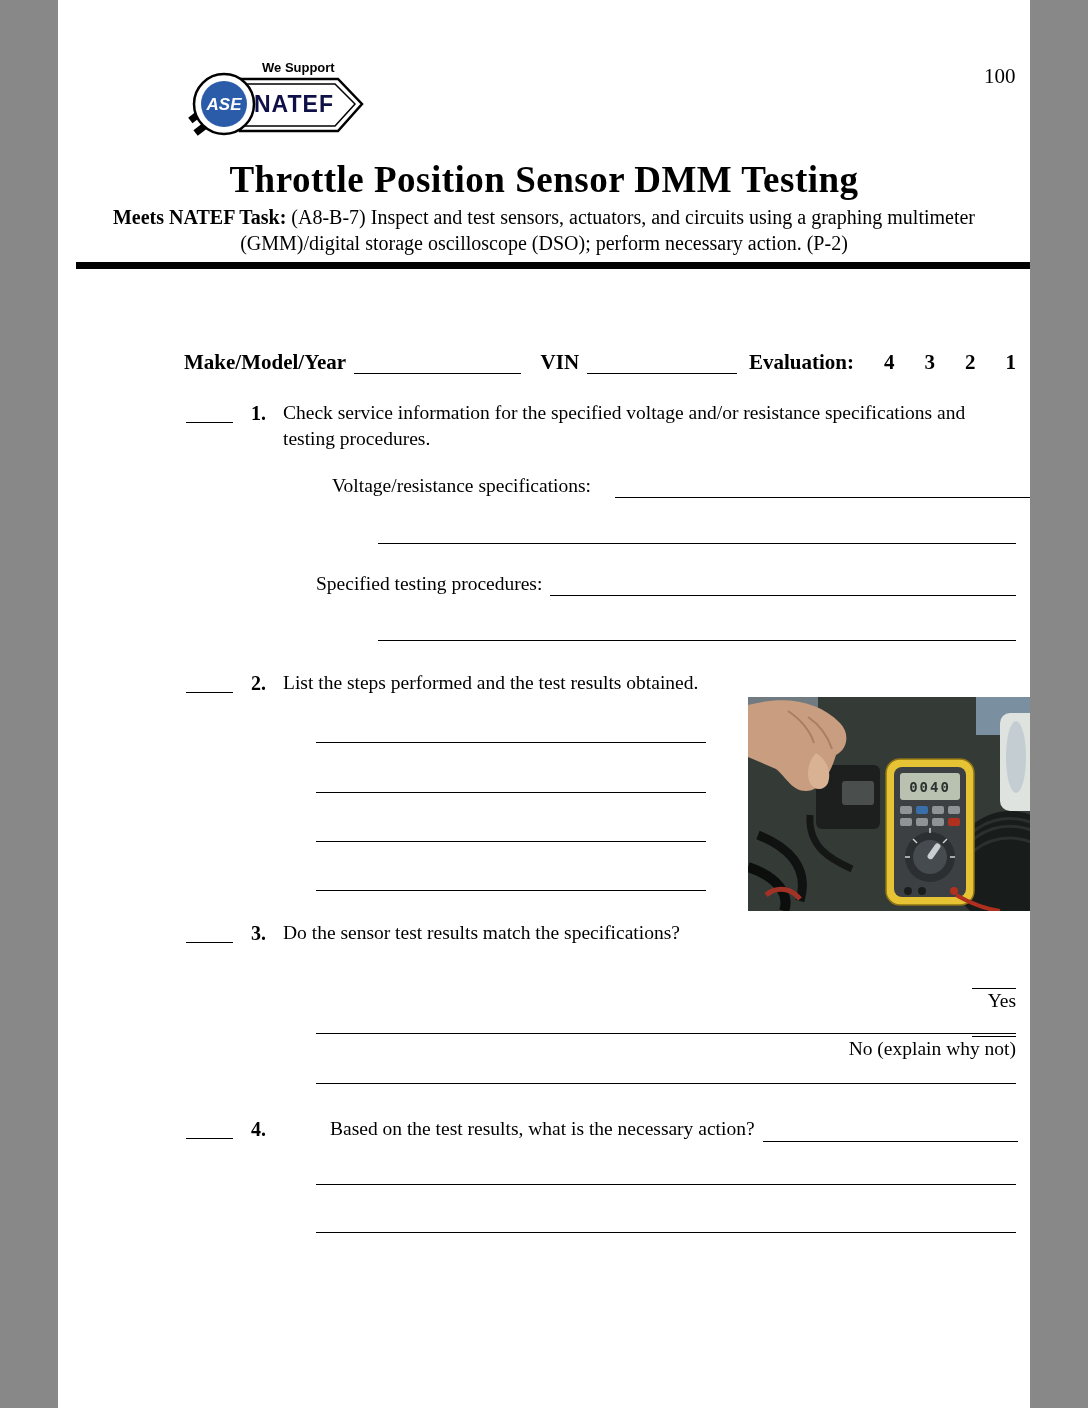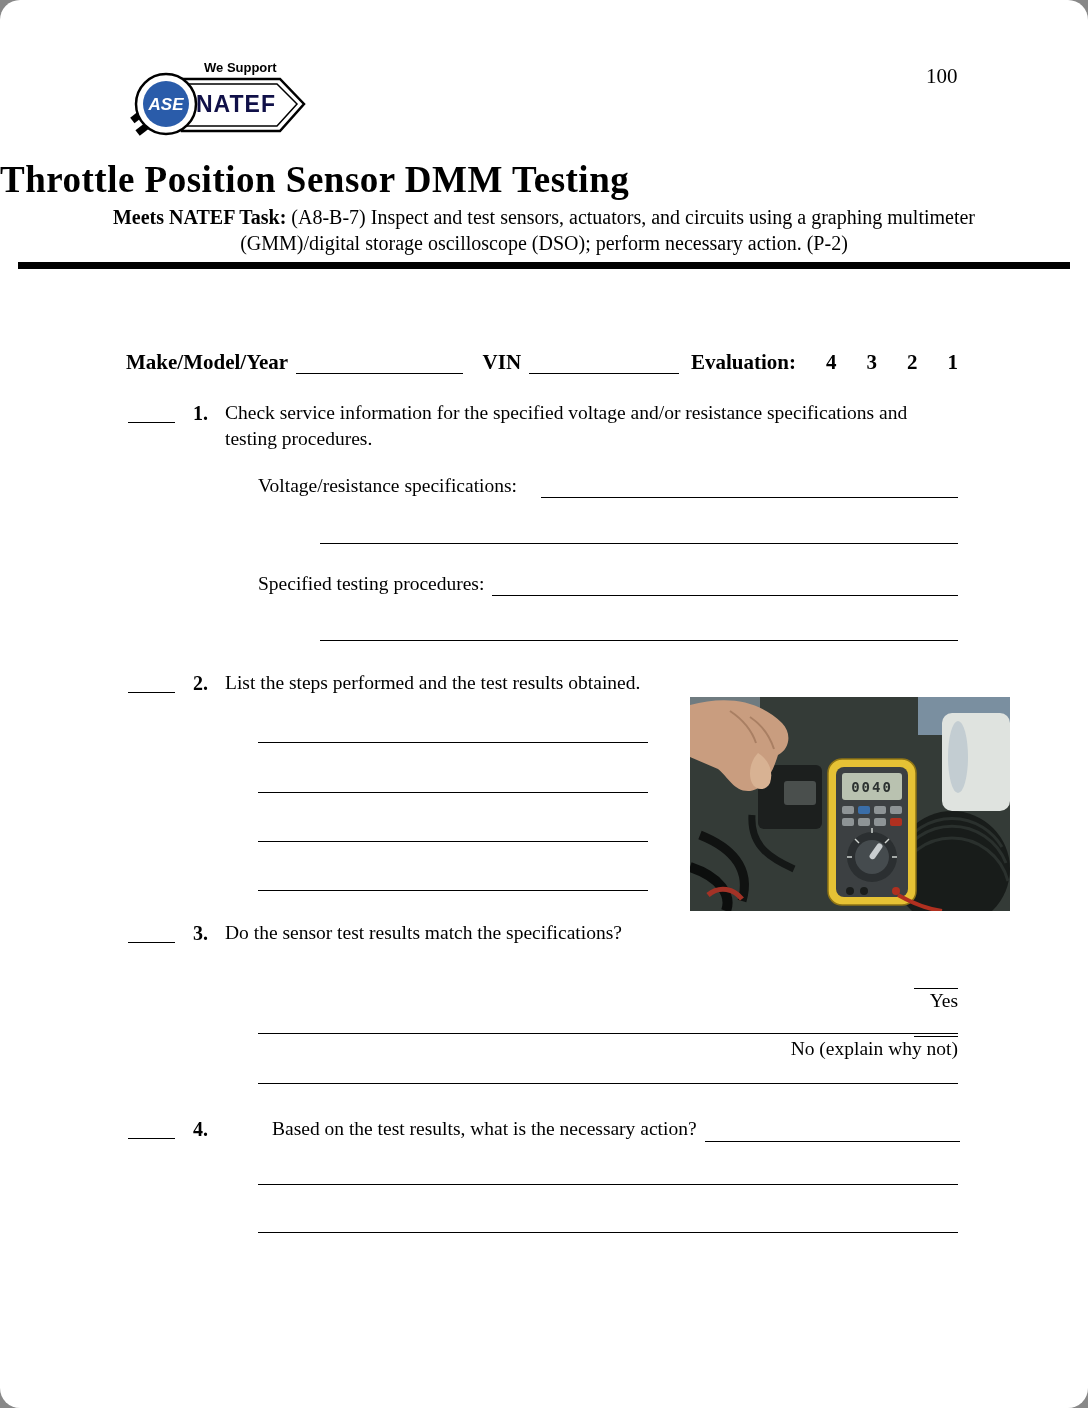--- a/index.html
+++ b/index.html
@@ -1,24 +1,24 @@
 <!DOCTYPE html>
 <html><head>
 <meta charset="utf-8">
 <style>
   html,body{margin:0;padding:0;background:#888;}
   .sheet{
-    position:relative;width:1088px;height:1408px;background:#ffffff;
-    margin:0 auto;font-family:"Liberation Serif", serif;color:#000;overflow:hidden;border-radius:20px;
+    position:relative;width:972px;height:1408px;background:#ffffff;
+    margin:0 auto;font-family:"Liberation Serif", serif;color:#000;overflow:hidden;
   }
   .abs{position:absolute;}
   .bold{font-weight:bold;}
   
   .page-number{font-size:21px;}
-  .page-title{width:100%;font-size:37px;font-weight:bold;letter-spacing:.5px;}
+  .page-title{width:100%;text-align:center;font-size:37px;font-weight:bold;letter-spacing:.5px;}
   .subtitle{left:50%;transform:translateX(-50%);width:880px;text-align:center;font-size:20px;line-height:26px;}
   .divider{left:18px;width:1052px;height:7px;background:#000;}
   
   .row{display:flex;align-items:flex-end;}
   .row .lbl{font-size:21px;font-weight:bold;line-height:24px;white-space:nowrap;}
   .blank{border-bottom:1.5px solid #000;height:23px;}
   .fill-line{flex:1;border-bottom:1.5px solid #000;height:23px;margin-left:8px;}
   .abs-line{position:absolute;height:0;border-bottom:1.5px solid #000;}
   
   .task-row{display:flex;align-items:flex-start;}
@@ -73,21 +73,21 @@
     <span class="eval-num">3</span>
     <span class="eval-num">2</span>
     <span class="eval-num">1</span>
   </div>
 
   <div class="abs task-row" style="left:128px;top:400px;width:832px;">
     <span class="check-blank"></span>
     <span class="task-num">1.</span>
     <span class="task-text">Check service information for the specified voltage and/or resistance specifications and testing procedures.</span>
   </div>
-  <div class="abs row" style="left:258px;top:474px;width:700px;gap:16px;">
+  <div class="abs row" style="left:274px;top:474px;width:700px;gap:16px;">
     <span class="sub-label">Voltage/resistance specifications:</span>
     <span class="fill-line"></span>
   </div>
   <div class="abs-line" style="left:320px;top:543px;width:638px;"></div>
   <div class="abs row" style="left:258px;top:572px;width:700px;">
     <span class="sub-label">Specified testing procedures:</span>
     <span class="fill-line"></span>
   </div>
   <div class="abs-line" style="left:320px;top:640px;width:638px;"></div>
 

